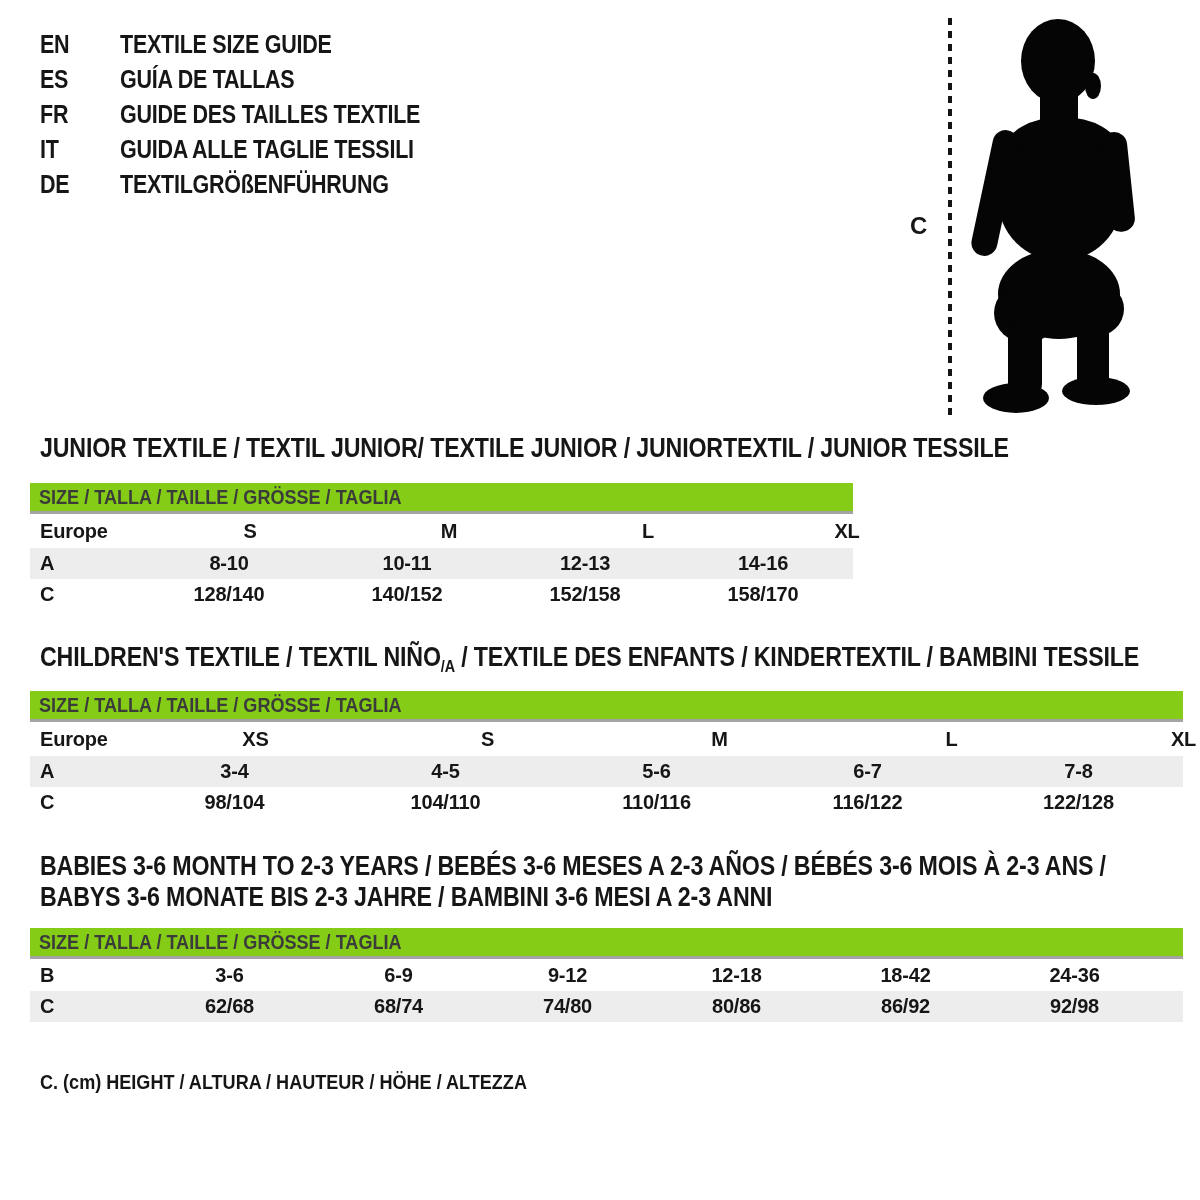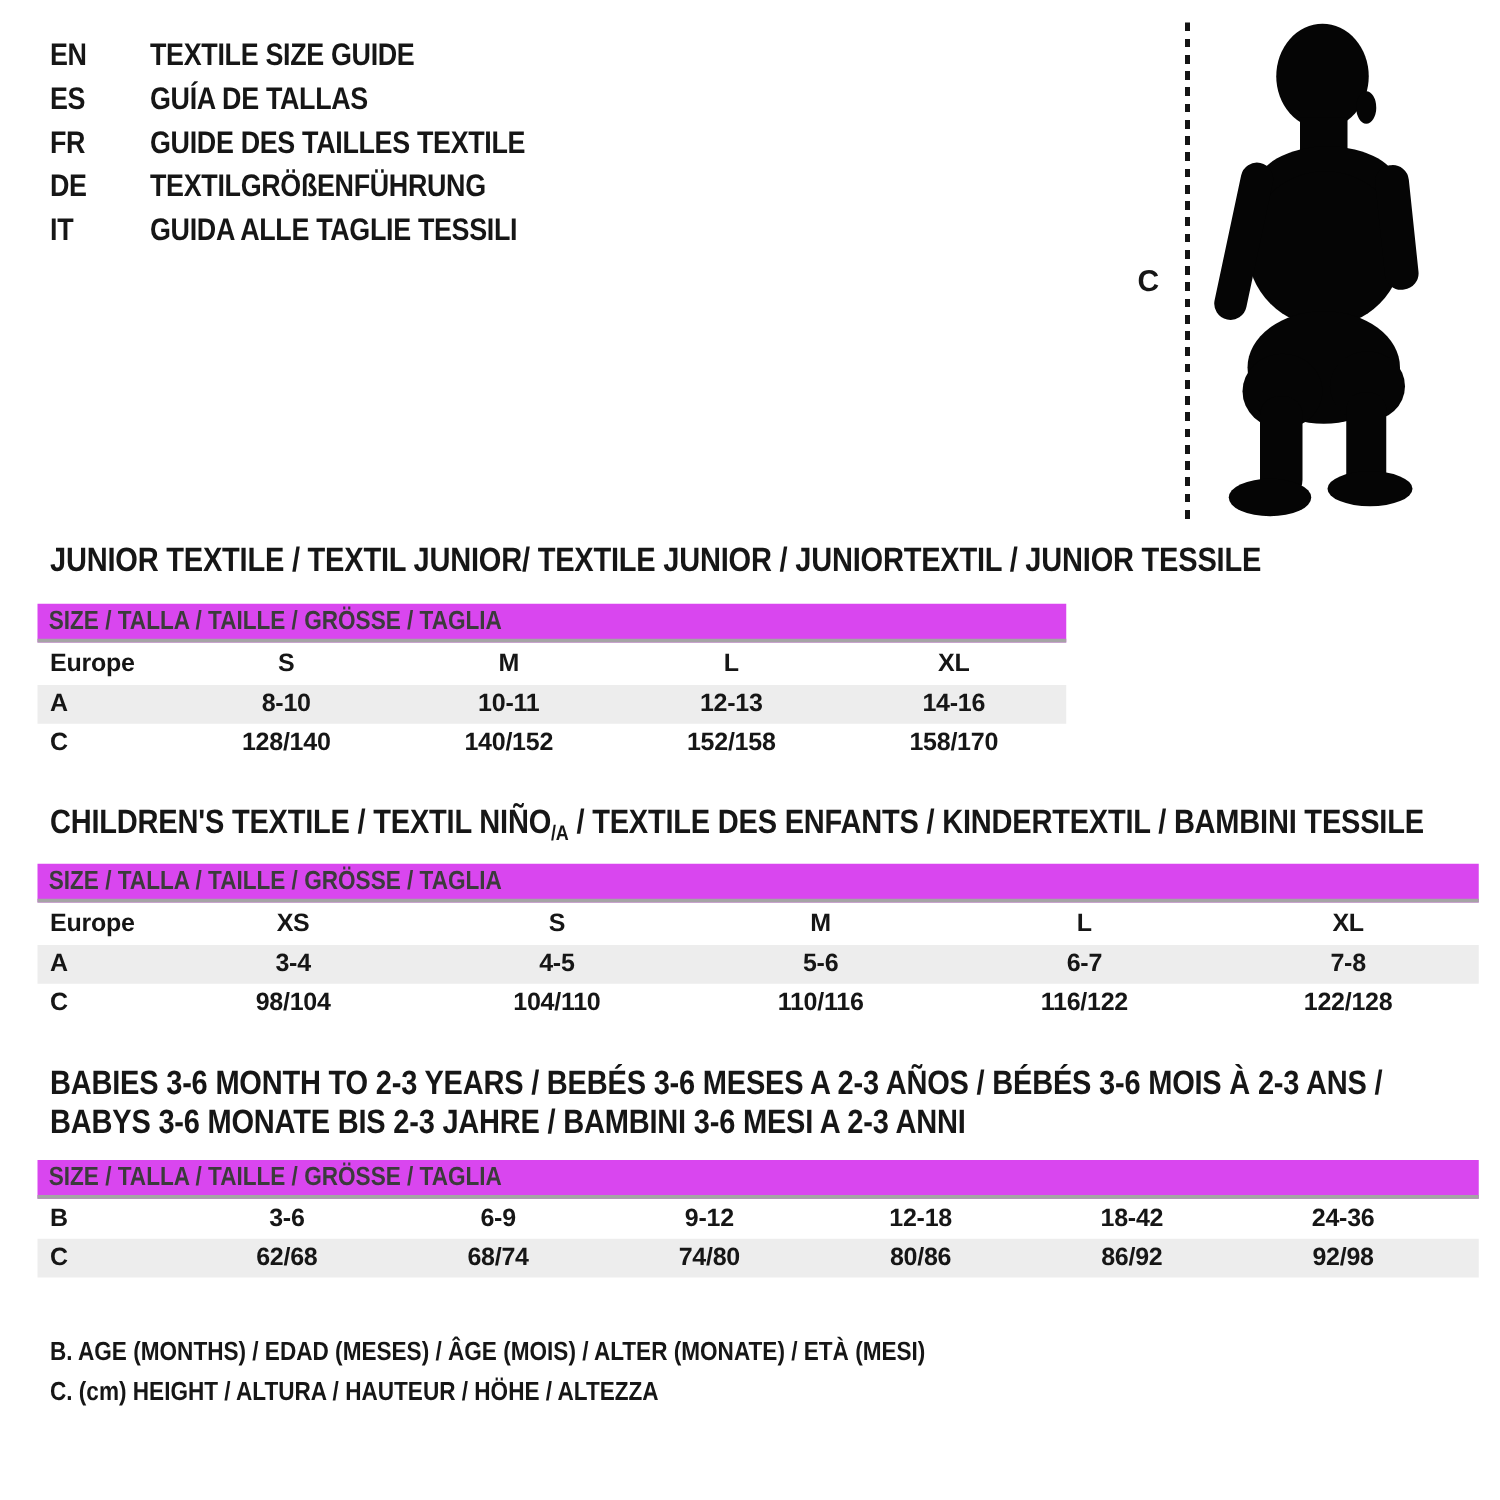--- a/index.html
+++ b/index.html
@@ -51,34 +51,34 @@
     white-space: nowrap;
     letter-spacing: -0.2px;
   }
   .sec-title sub { font-size: 0.62em; font-weight: 700; }
   
   .table { position: absolute; left: 30px; }
   .t1 { top: 483px; width: 823px; }
   .t2 { top: 691px; width: 1153px; }
   .t3 { top: 928px; width: 1153px; }
   .size-bar {
-    background: #d946ef;
+    background: #84cc16;
     border-bottom: 3px solid #a4a4a4;
     height: 28px;
     display: flex;
     align-items: center;
     padding-left: 9px;
     font-size: 21px;
     color: #3b3b3b;
   }
   .trow { display: grid; align-items: center; font-size: 20px; letter-spacing: -0.2px; }
   .t1 .trow { grid-template-columns: 110px repeat(4, 178px); }
   .t2 .trow { grid-template-columns: 99px repeat(5, 211px); }
   .t3 .trow { grid-template-columns: 115px repeat(6, 169px); }
-  .row-head { height: 34px; }
+  .row-head { height: 34px; gap: 21px; }
   .row-data { height: 31px; }
   .alt { background: #ededed; }
   .lbl { padding-left: 10px; text-align: left; }
   .val { text-align: center; }
   
   .legend { position: absolute; left: 40px; top: 1066px; font-size: 21px; }
   .legend-line { height: 32px; display: flex; align-items: center; white-space: nowrap; }
 </style>
 </head>
 <body>
@@ -92,26 +92,26 @@
     </div>
     <div class="lang-row">
       <span class="cond">ES</span>
       <span class="cond">GUÍA DE TALLAS</span>
     </div>
     <div class="lang-row">
       <span class="cond">FR</span>
       <span class="cond">GUIDE DES TAILLES TEXTILE</span>
     </div>
     <div class="lang-row">
+      <span class="cond">IT</span>
+      <span class="cond">GUIDA ALLE TAGLIE TESSILI</span>
+    </div>
+    <div class="lang-row">
       <span class="cond">DE</span>
       <span class="cond">TEXTILGRÖßENFÜHRUNG</span>
-    </div>
-    <div class="lang-row">
-      <span class="cond">IT</span>
-      <span class="cond">GUIDA ALLE TAGLIE TESSILI</span>
     </div>
   </div>
 
   <div class="measure-line"></div>
   <div class="measure-label">C</div>
 
   <svg class="baby-figure" viewBox="0 0 178 405" aria-hidden="true">
     <g fill="#050505">
       <ellipse cx="96" cy="47" rx="37" ry="42"></ellipse>
       <ellipse cx="131" cy="72" rx="8" ry="13"></ellipse>
@@ -218,20 +218,17 @@
       <span class="val">68/74</span>
       <span class="val">74/80</span>
       <span class="val">80/86</span>
       <span class="val">86/92</span>
       <span class="val">92/98</span>
     </div>
   </div>
 
   <div class="legend">
     <div class="legend-line">
-      <span class="cond">B. AGE (MONTHS) / EDAD (MESES) / ÂGE (MOIS) / ALTER (MONATE) / ETÀ (MESI)</span>
-    </div>
-    <div class="legend-line">
       <span class="cond">C. (cm) HEIGHT / ALTURA / HAUTEUR / HÖHE / ALTEZZA</span>
     </div>
   </div>
 
 </div>
 
 </body></html>

